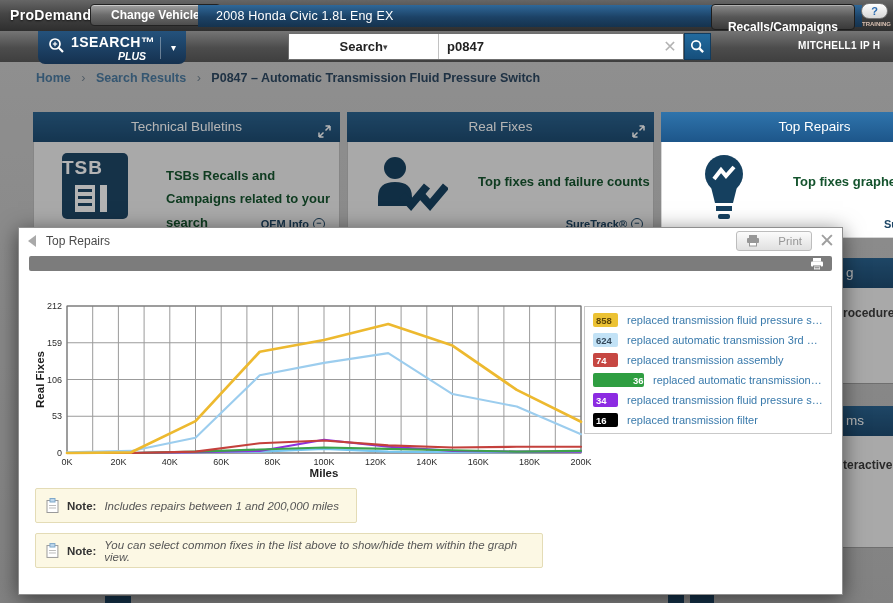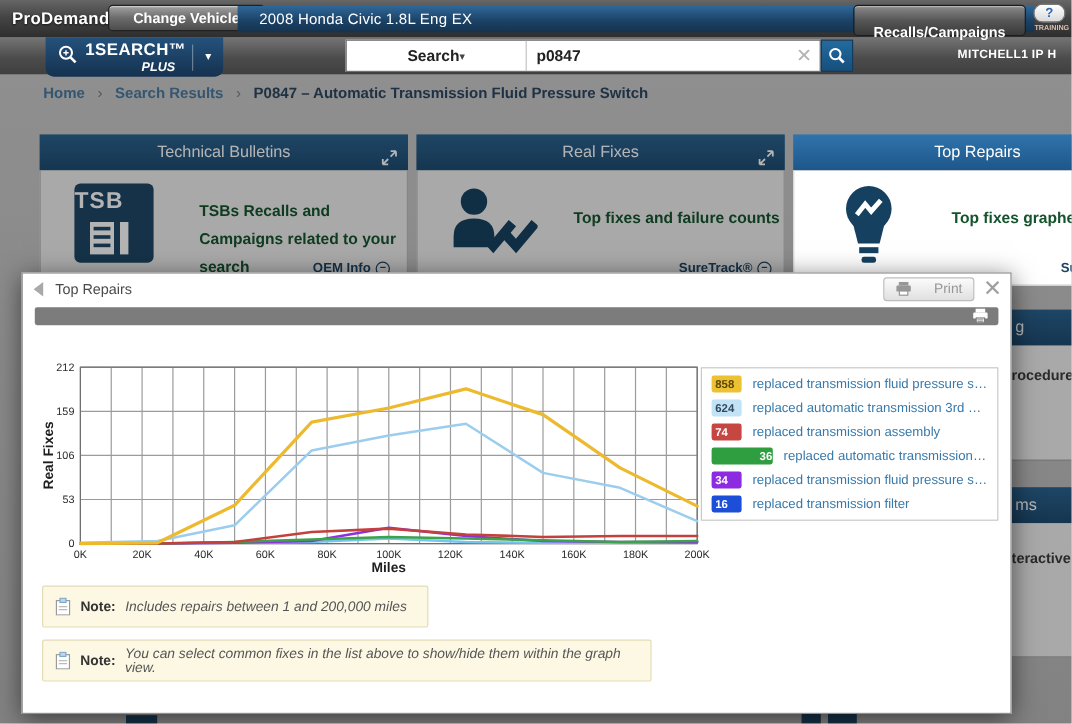--- a/index.html
+++ b/index.html
@@ -359,21 +359,21 @@
       </div>
       <div class="lrow">
         <span class="lbadge" style="background: rgb(47, 158, 65); color: rgb(255, 255, 255); padding-left: 40px;">36</span>
         <span class="llabel">replaced automatic transmission shift solenoid</span>
       </div>
       <div class="lrow">
         <span class="lbadge" style="background: rgb(140, 43, 226); color: rgb(255, 255, 255);">34</span>
         <span class="llabel">replaced transmission fluid pressure sensor</span>
       </div>
       <div class="lrow">
-        <span class="lbadge" style="background: #1d4ed8; color: rgb(255, 255, 255);">16</span>
+        <span class="lbadge" style="background: #000000; color: rgb(255, 255, 255);">16</span>
         <span class="llabel">replaced transmission filter</span>
       </div>
     </div>
 
   <div class="note" id="note-0">
     <svg width="13" height="15" viewBox="0 0 13 15">
         <rect x="1" y="2.5" width="11" height="12" fill="#fff" stroke="#9a9a9a"></rect>
         <rect x="4" y="0.5" width="5" height="3.5" fill="#bcd6ec" stroke="#7fa8c9"></rect>
         <line x1="3" y1="7.5" x2="10" y2="7.5" stroke="#bbb"></line>
         <line x1="3" y1="10" x2="10" y2="10" stroke="#bbb"></line>

